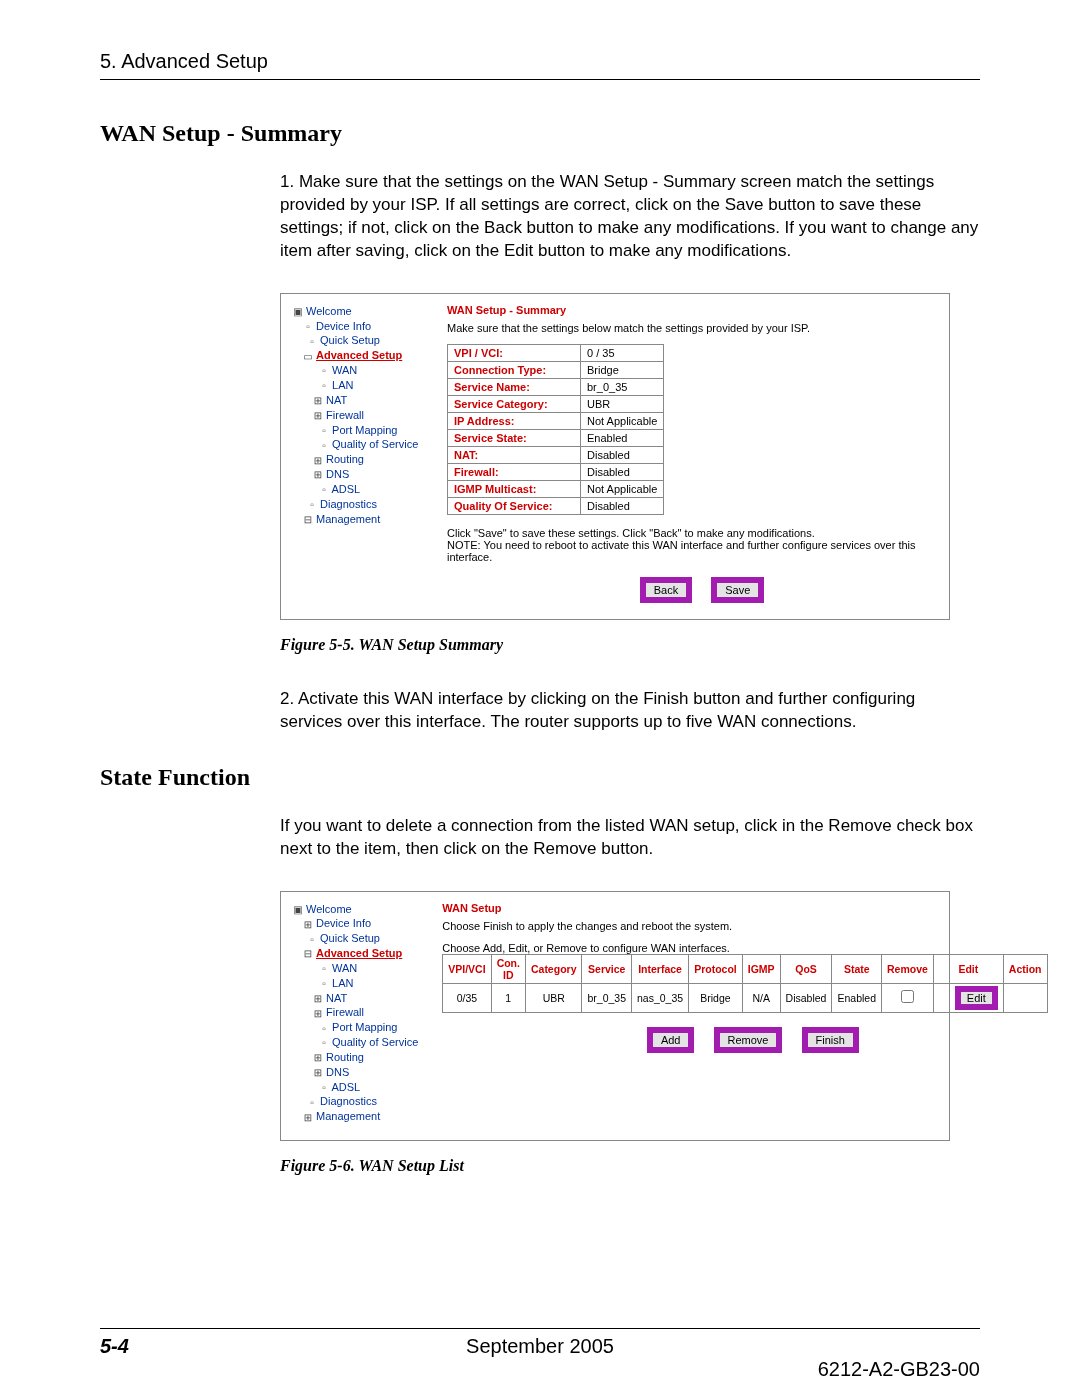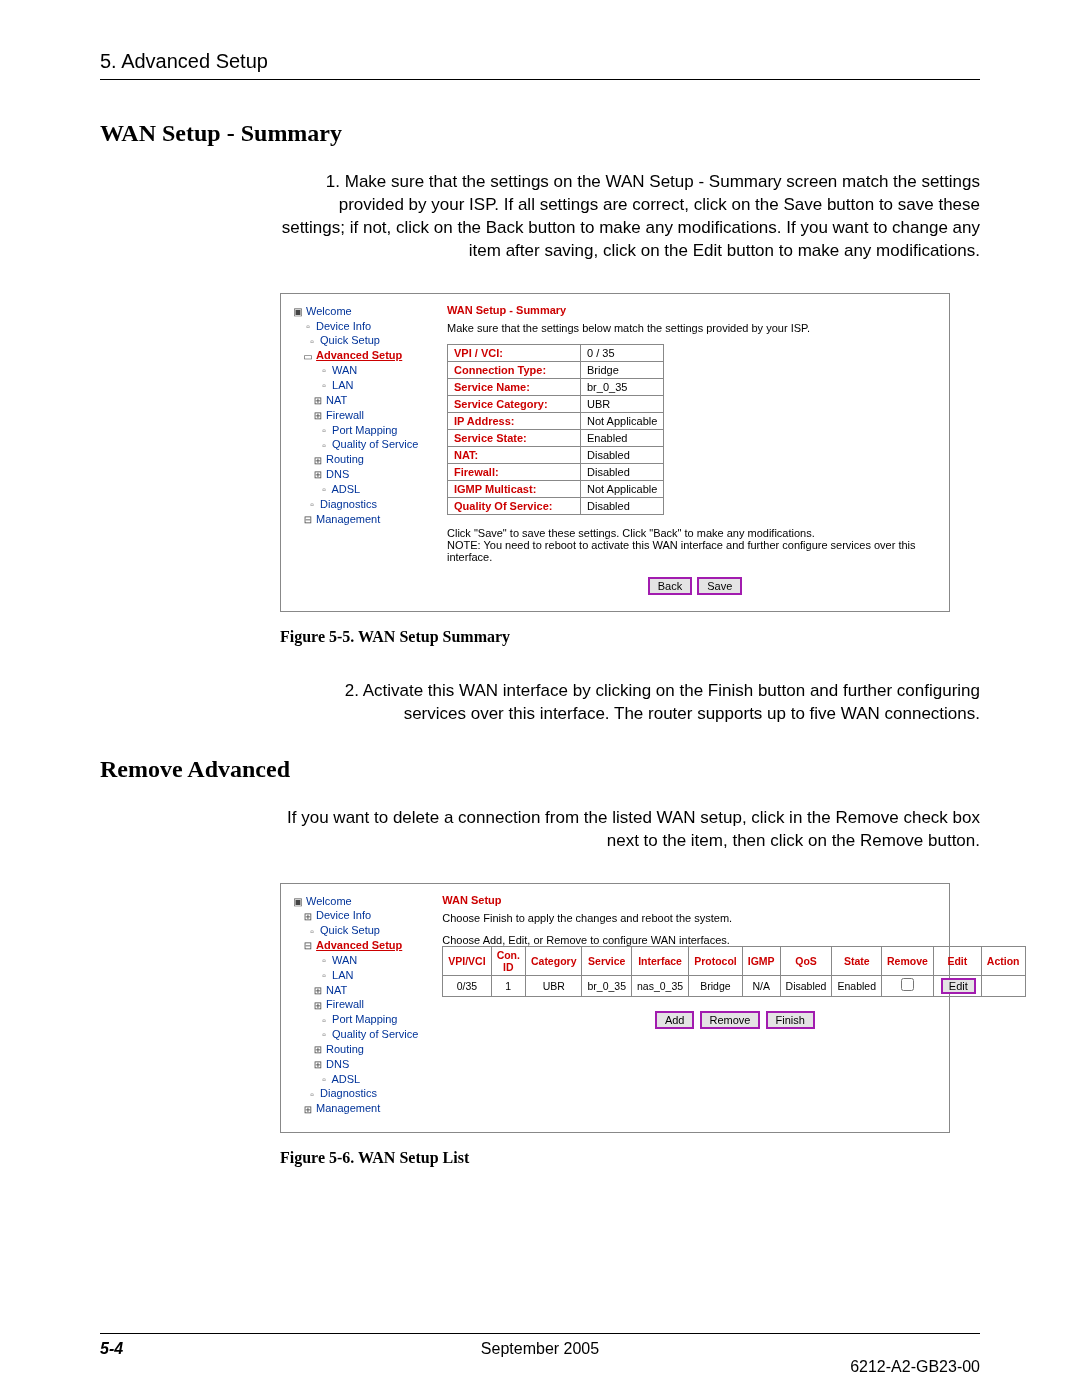--- a/index.html
+++ b/index.html
@@ -28,29 +28,29 @@
     font-family: "Times New Roman", Times, serif;
     font-weight: bold;
     font-size: 24px;
     margin: 0 0 24px 0;
   }
   .body-text {
     font-size: 17px;
     line-height: 1.35;
     margin-left: 180px;
     margin-bottom: 30px;
-    text-align: right;
   }
   .fig-caption {
     font-family: "Times New Roman", Times, serif;
     font-weight: bold;
     font-size: 16px;
     margin-left: 180px;
     margin-top: 16px;
     margin-bottom: 34px;
+    font-style: italic;
   }
 
   
   .shot {
     margin-left: 180px;
     width: 670px;
     border: 1px solid #888;
     background: #fff;
     padding: 10px 8px 16px 12px;
     font-size: 11px;
@@ -96,25 +96,25 @@
     border-collapse: collapse;
     font-size: 11px;
   }
   table.summary td {
     border: 1px solid #888;
     padding: 2px 6px;
   }
   table.summary td.k { color: #cc0000; font-weight: bold; width: 120px; }
   .btn {
     display: inline-block;
-    border: 2px solid #a21caf;
+    border: 6px solid #a21caf;
     background: #e4e4e4;
     padding: 1px 8px;
     font-size: 11px;
-    margin-left: 2px;
+    margin-left: 16px;
   }
   .btn-row {
     text-align: center;
     margin-top: 14px;
   }
   
   table.list {
     border-collapse: collapse;
     font-size: 10.5px;
   }
@@ -127,21 +127,21 @@
   input.chk {
     margin: 0;
   }
   .footer {
     position: absolute;
     bottom: 40px;
     left: 100px;
     right: 100px;
     border-top: 1px solid #000;
     padding-top: 6px;
-    font-size: 16px;
+    font-size: 20px;
   }
   .footer .l { position: absolute; left: 0; font-style: italic; font-weight: bold;}
   .footer .c { text-align: center; }
   .footer .r { position: absolute; right: 0; }
 </style>
 </head>
 <body>
 
 <div class="page">
   <div class="chapter-header">5. Advanced Setup</div>
@@ -226,21 +226,21 @@
           <span class="btn">Back</span>
           <span class="btn">Save</span>
         </div>
       </div>
     </div>
   </div>
   <div class="fig-caption">Figure 5-5.    WAN Setup Summary</div>
 
   <div class="body-text">2. Activate this WAN interface by clicking on the Finish button and further configuring services over this interface. The router supports up to five WAN connections.</div>
 
-  <h2 class="section">Remove Advanced</h2>
+  <h2 class="section">State Function</h2>
   <div class="body-text">If you want to delete a connection from the listed WAN setup, click in the Remove check box next to the item, then click on the Remove button.</div>
 
   <div class="shot" style="min-height:190px">
     <div class="cols">
       <div class="nav">
         <div class="item blue"><span class="icon">▣</span> <span>Welcome</span></div>
         <div class="item blue" style="padding-left:10px"><span class="icon">⊞</span> <span>Device Info</span></div>
         <div class="item blue" style="padding-left:14px"><span class="icon">▫</span> <span>Quick Setup</span></div>
         <div class="item" style="padding-left:10px"><span class="icon">⊟</span> <span class="redb">Advanced Setup</span></div>
         <div class="item blue" style="padding-left:26px"><span class="icon">▫</span> <span>WAN</span></div>

